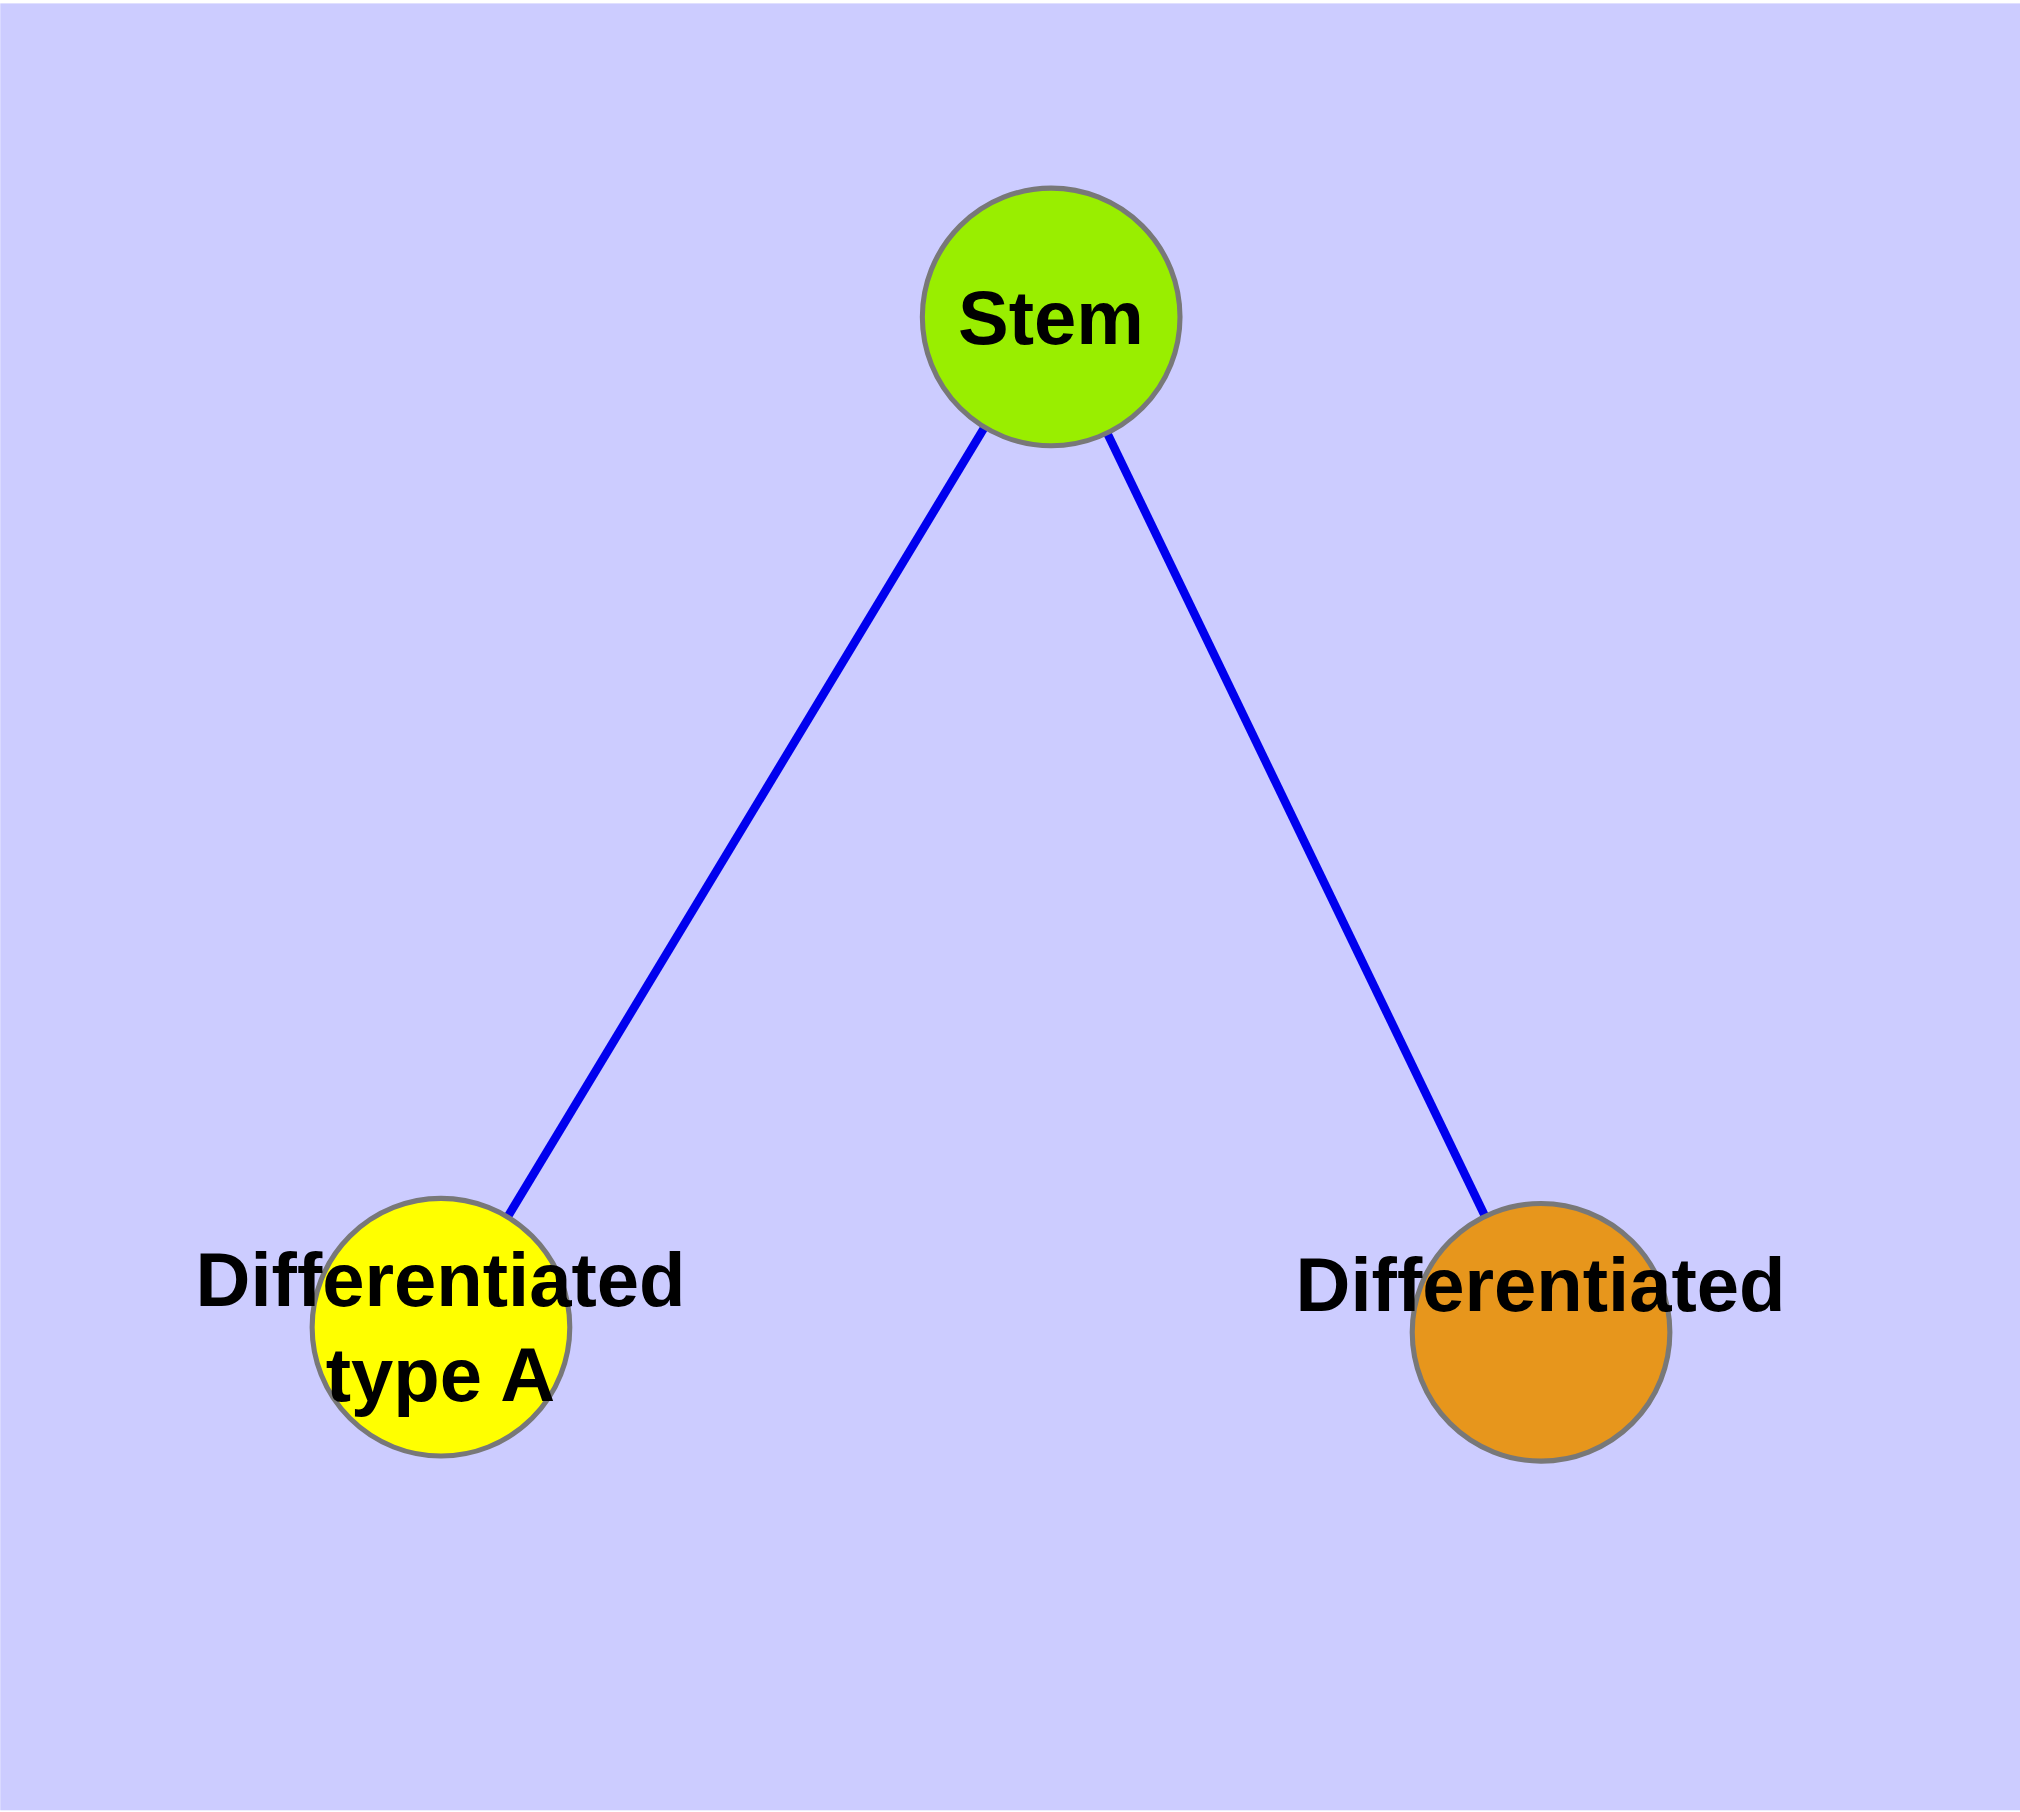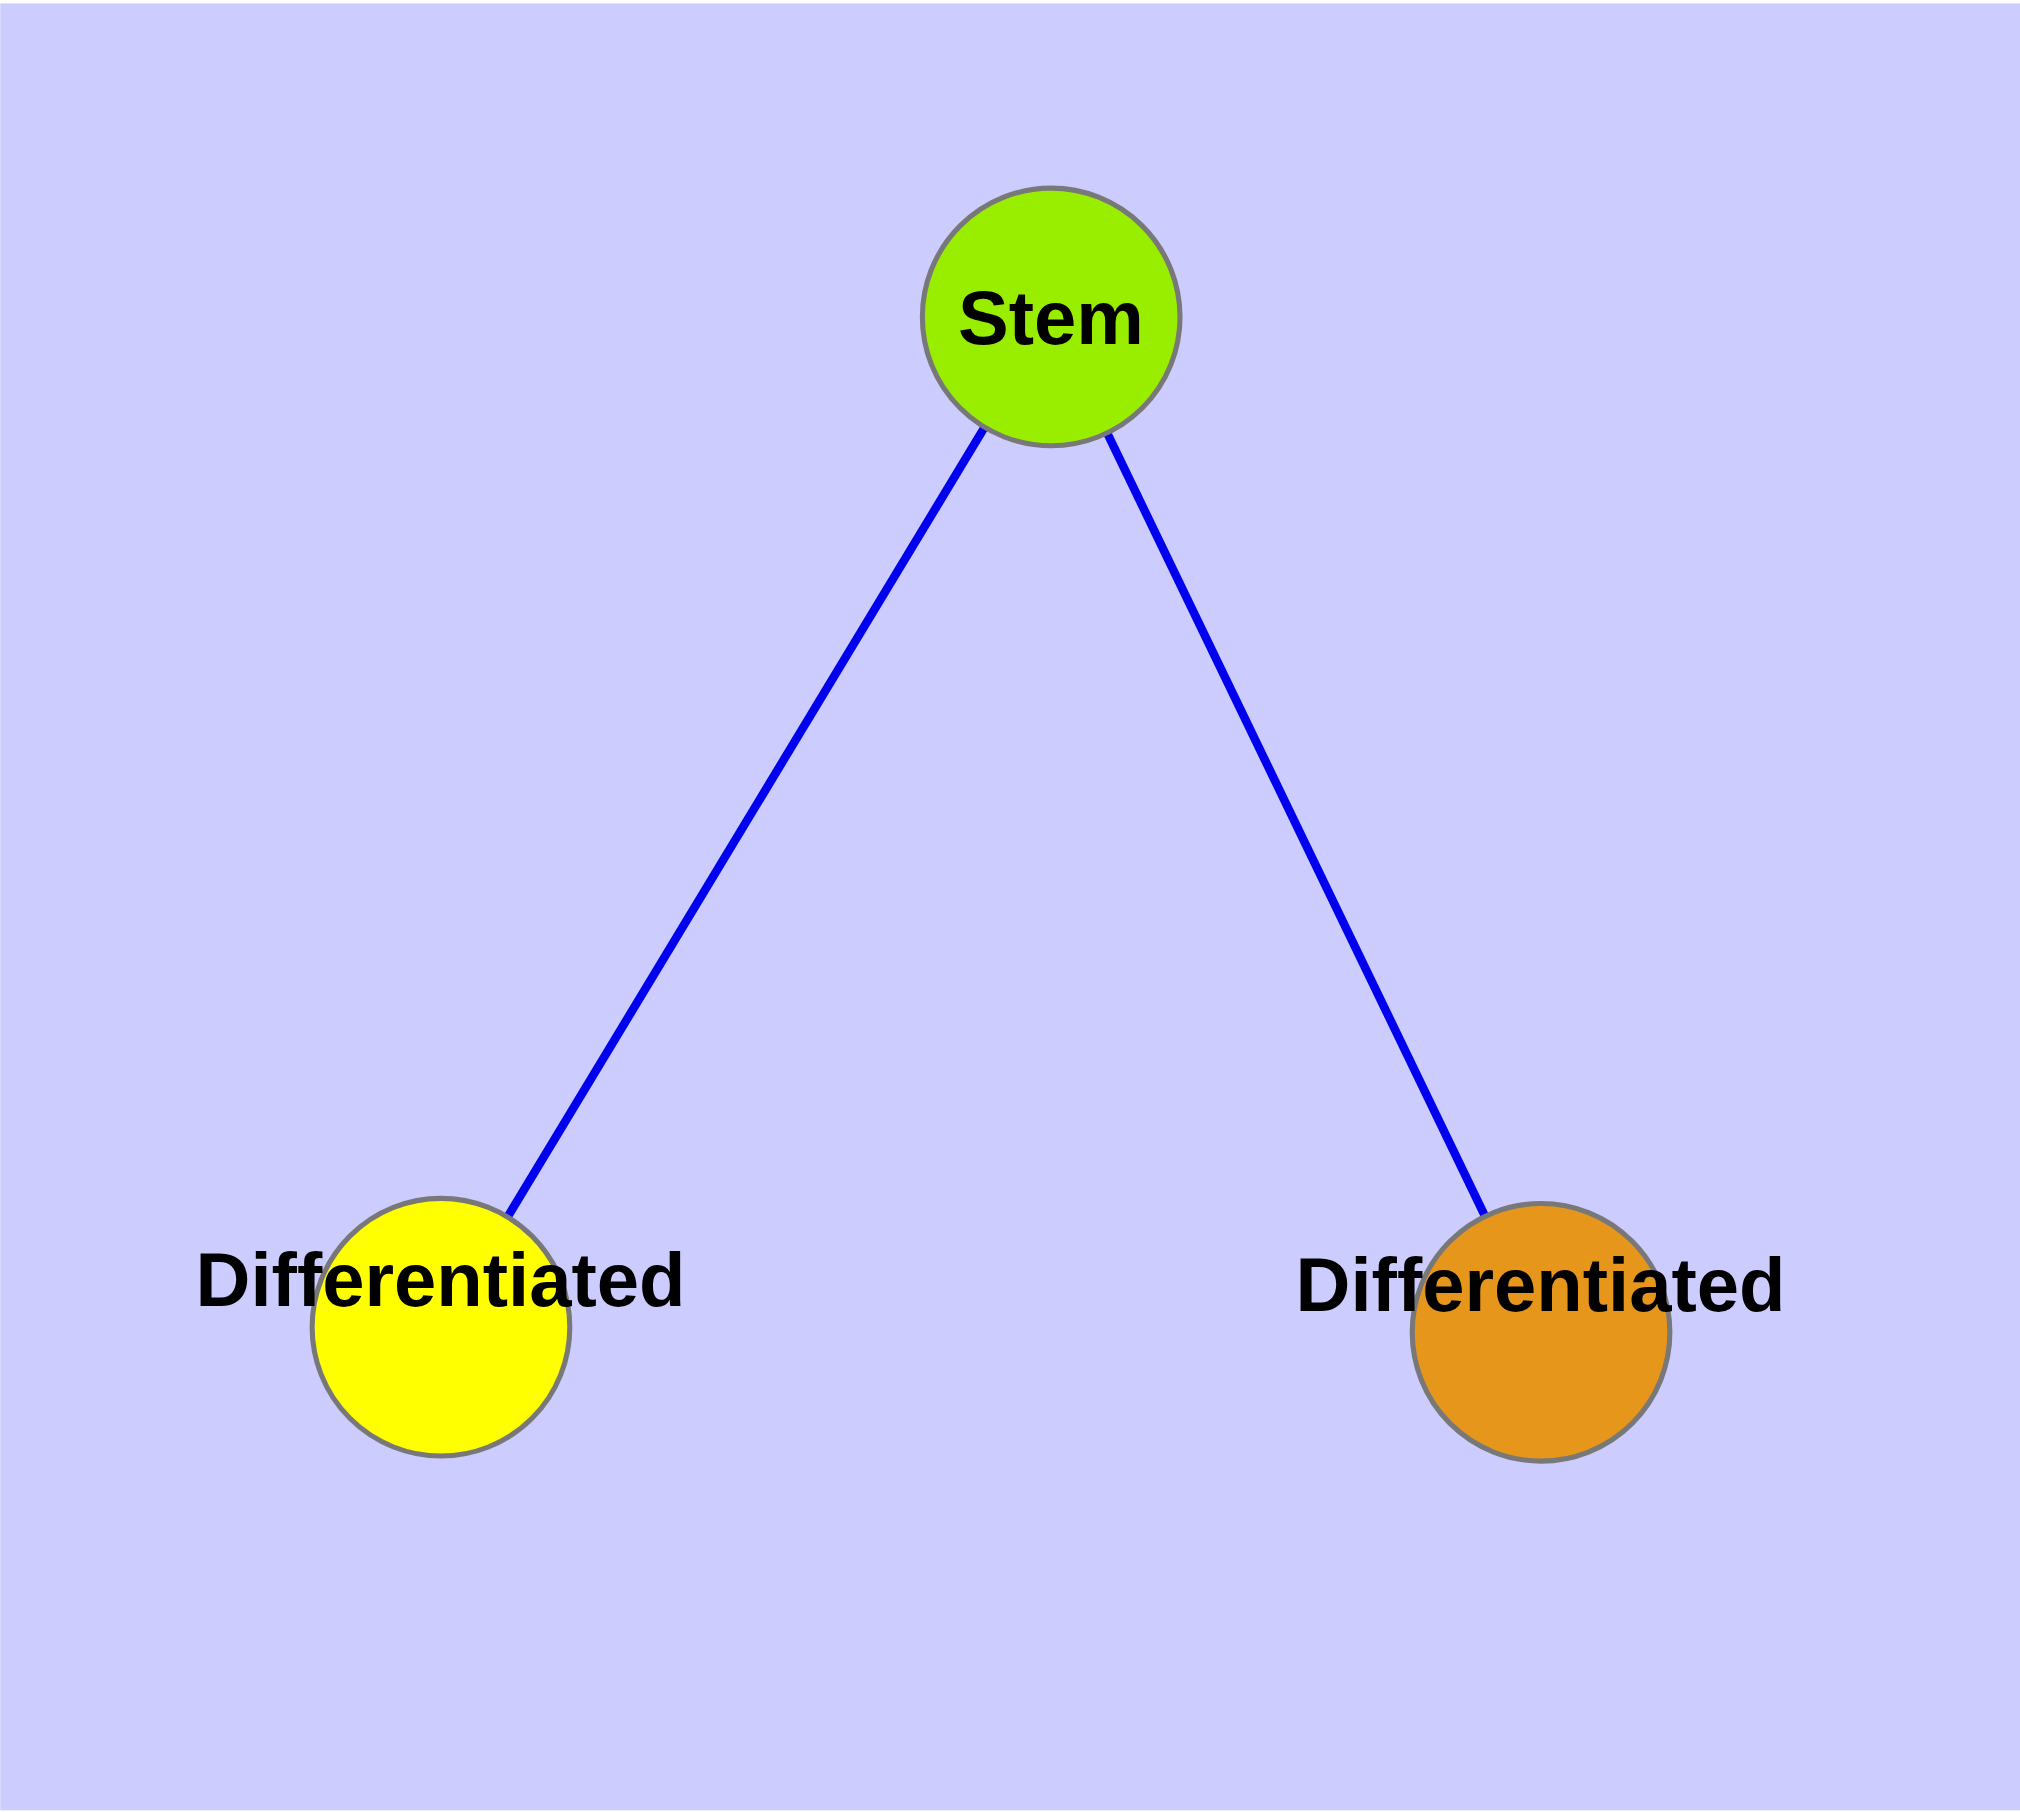--- a/index.html
+++ b/index.html
@@ -60,20 +60,21 @@
     <circle class="node" cx="520" cy="1566" r="152" fill="#ffff00"></circle>
     <circle class="node" cx="1818" cy="1572" r="152" fill="#e7961c"></circle>
   </svg>
 
   <div class="node-label" style="left:712px; top:270px; width:678px;">
     <span>Stem</span>
   </div>
 
   <div class="node-label" style="left:59px; top:1232px; width:763px;">
     <span>Differentiated</span>
+    <span>type A</span>
   </div>
 
   <div class="node-label" style="left:1159px; top:1237px; width:763px;">
     <span>Differentiated</span>
   </div>
 
 </div>
 
 
 </body></html>

